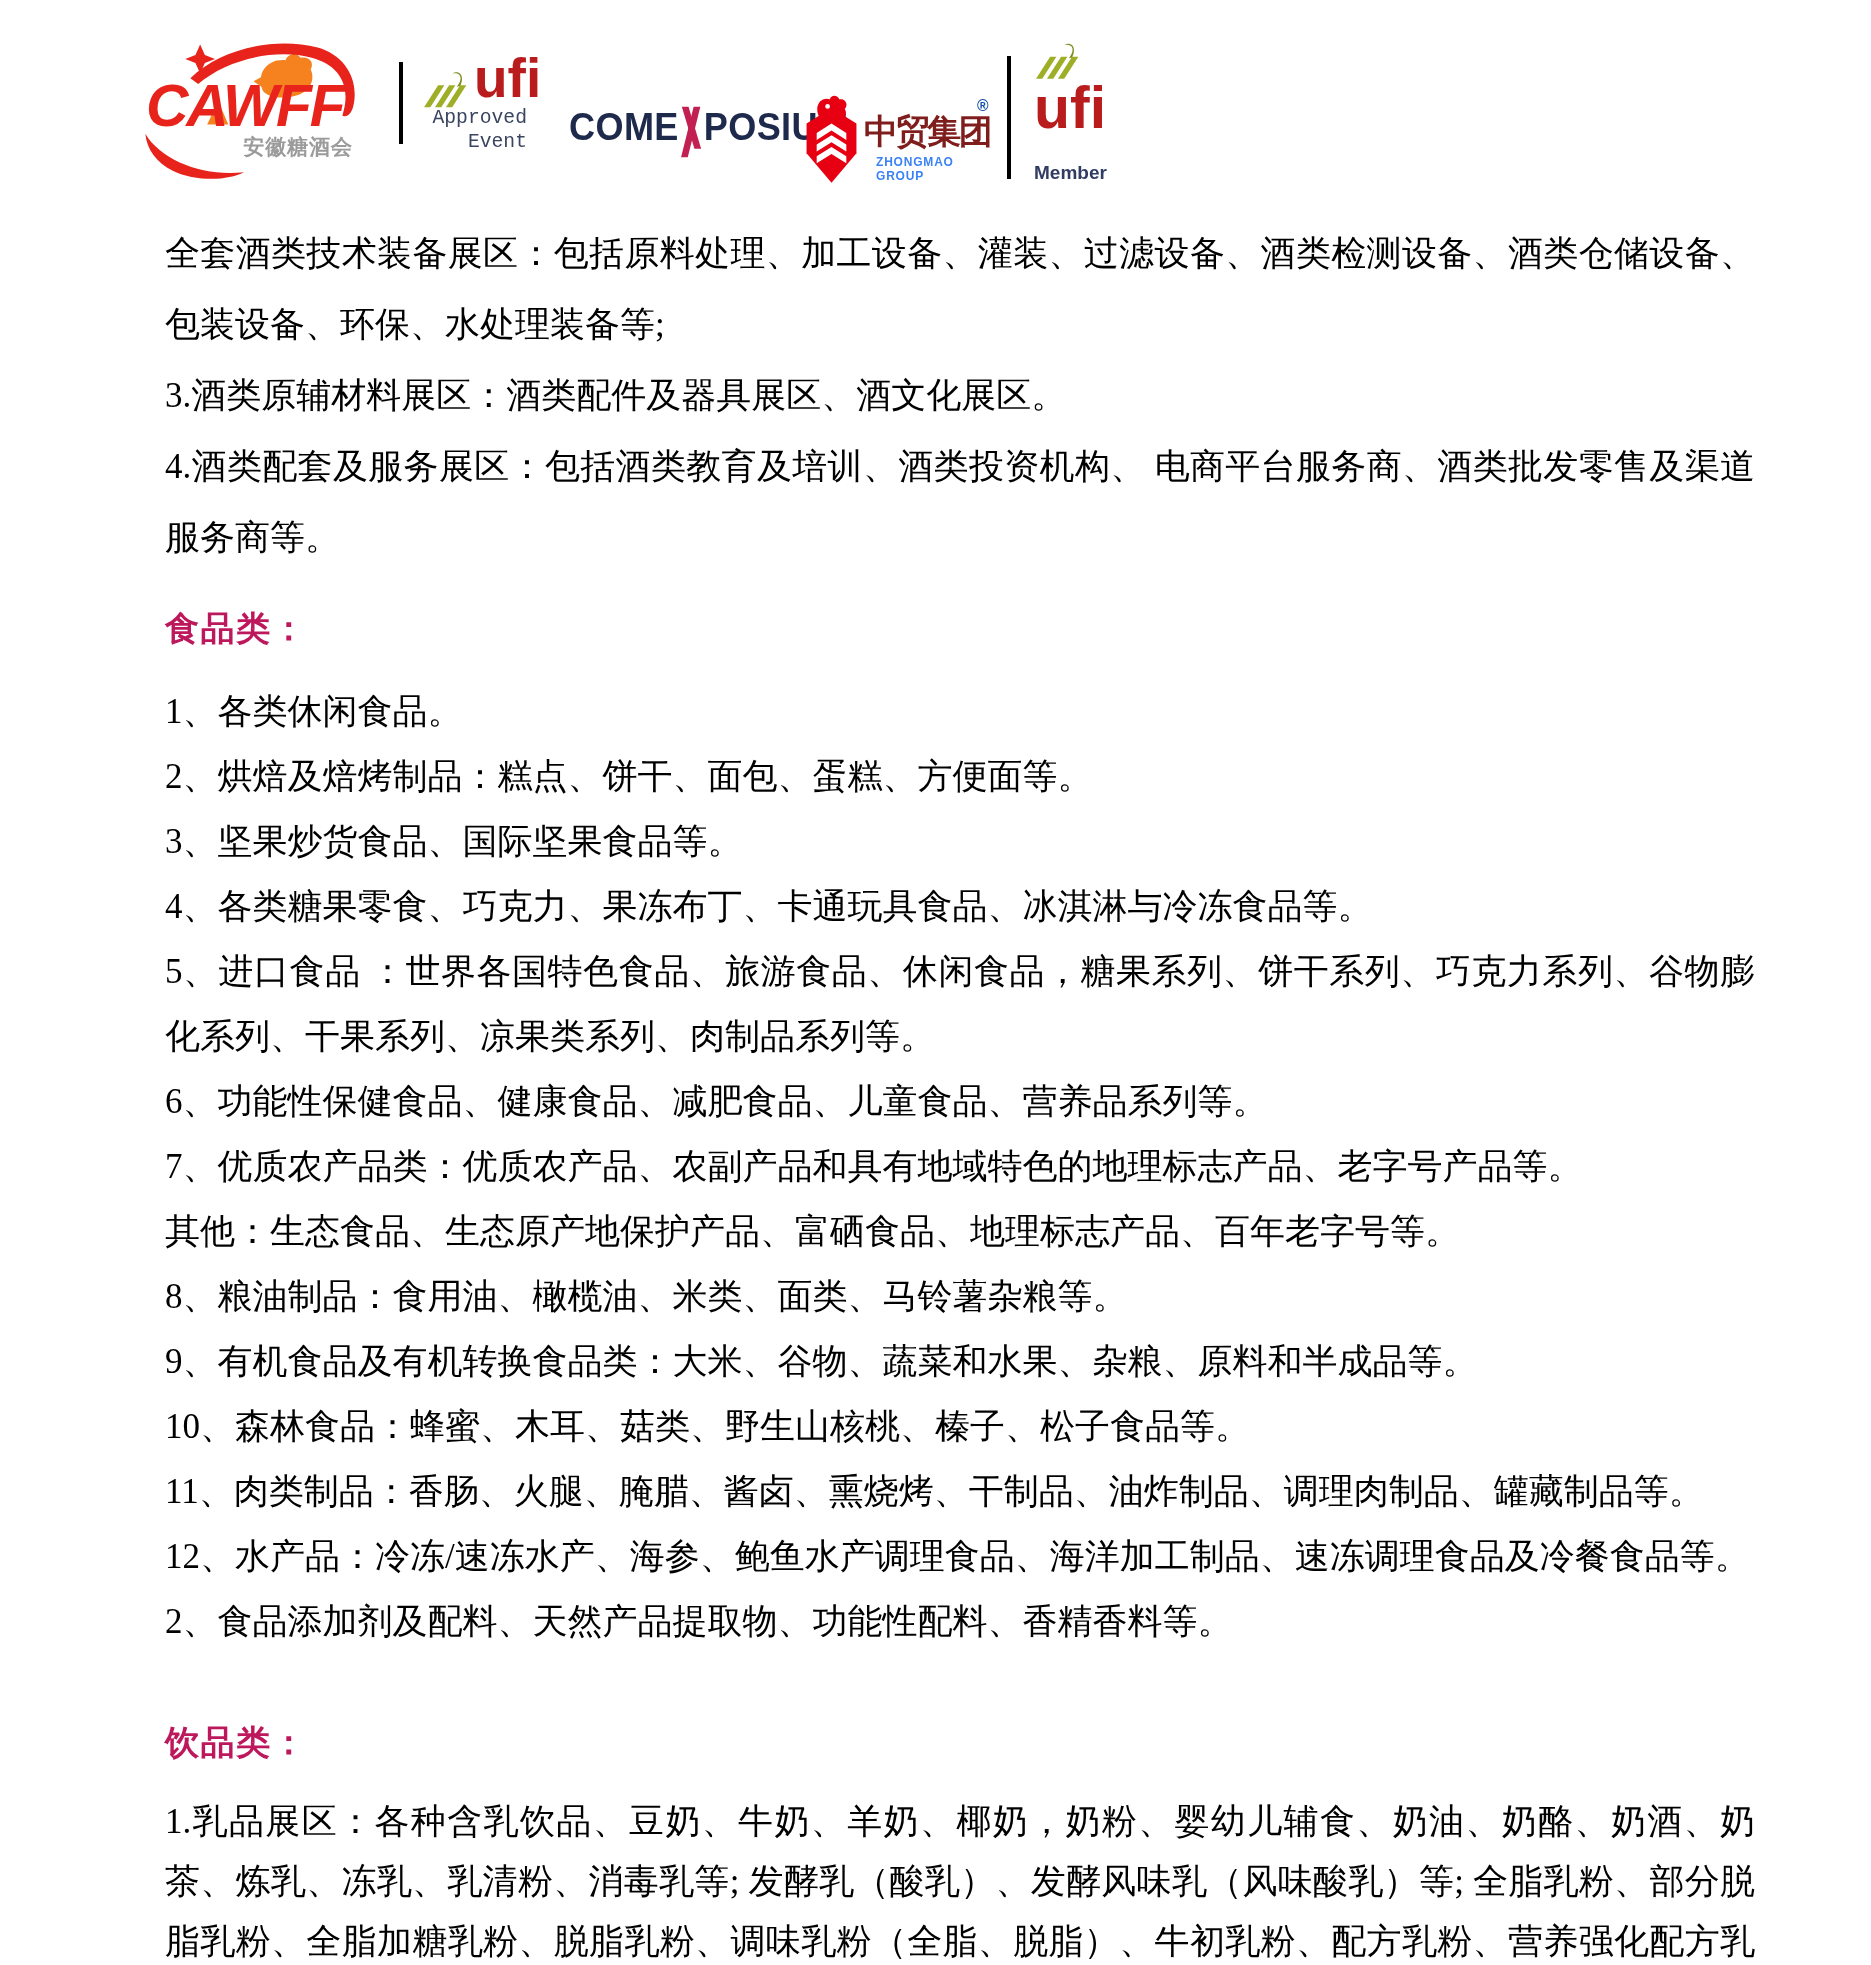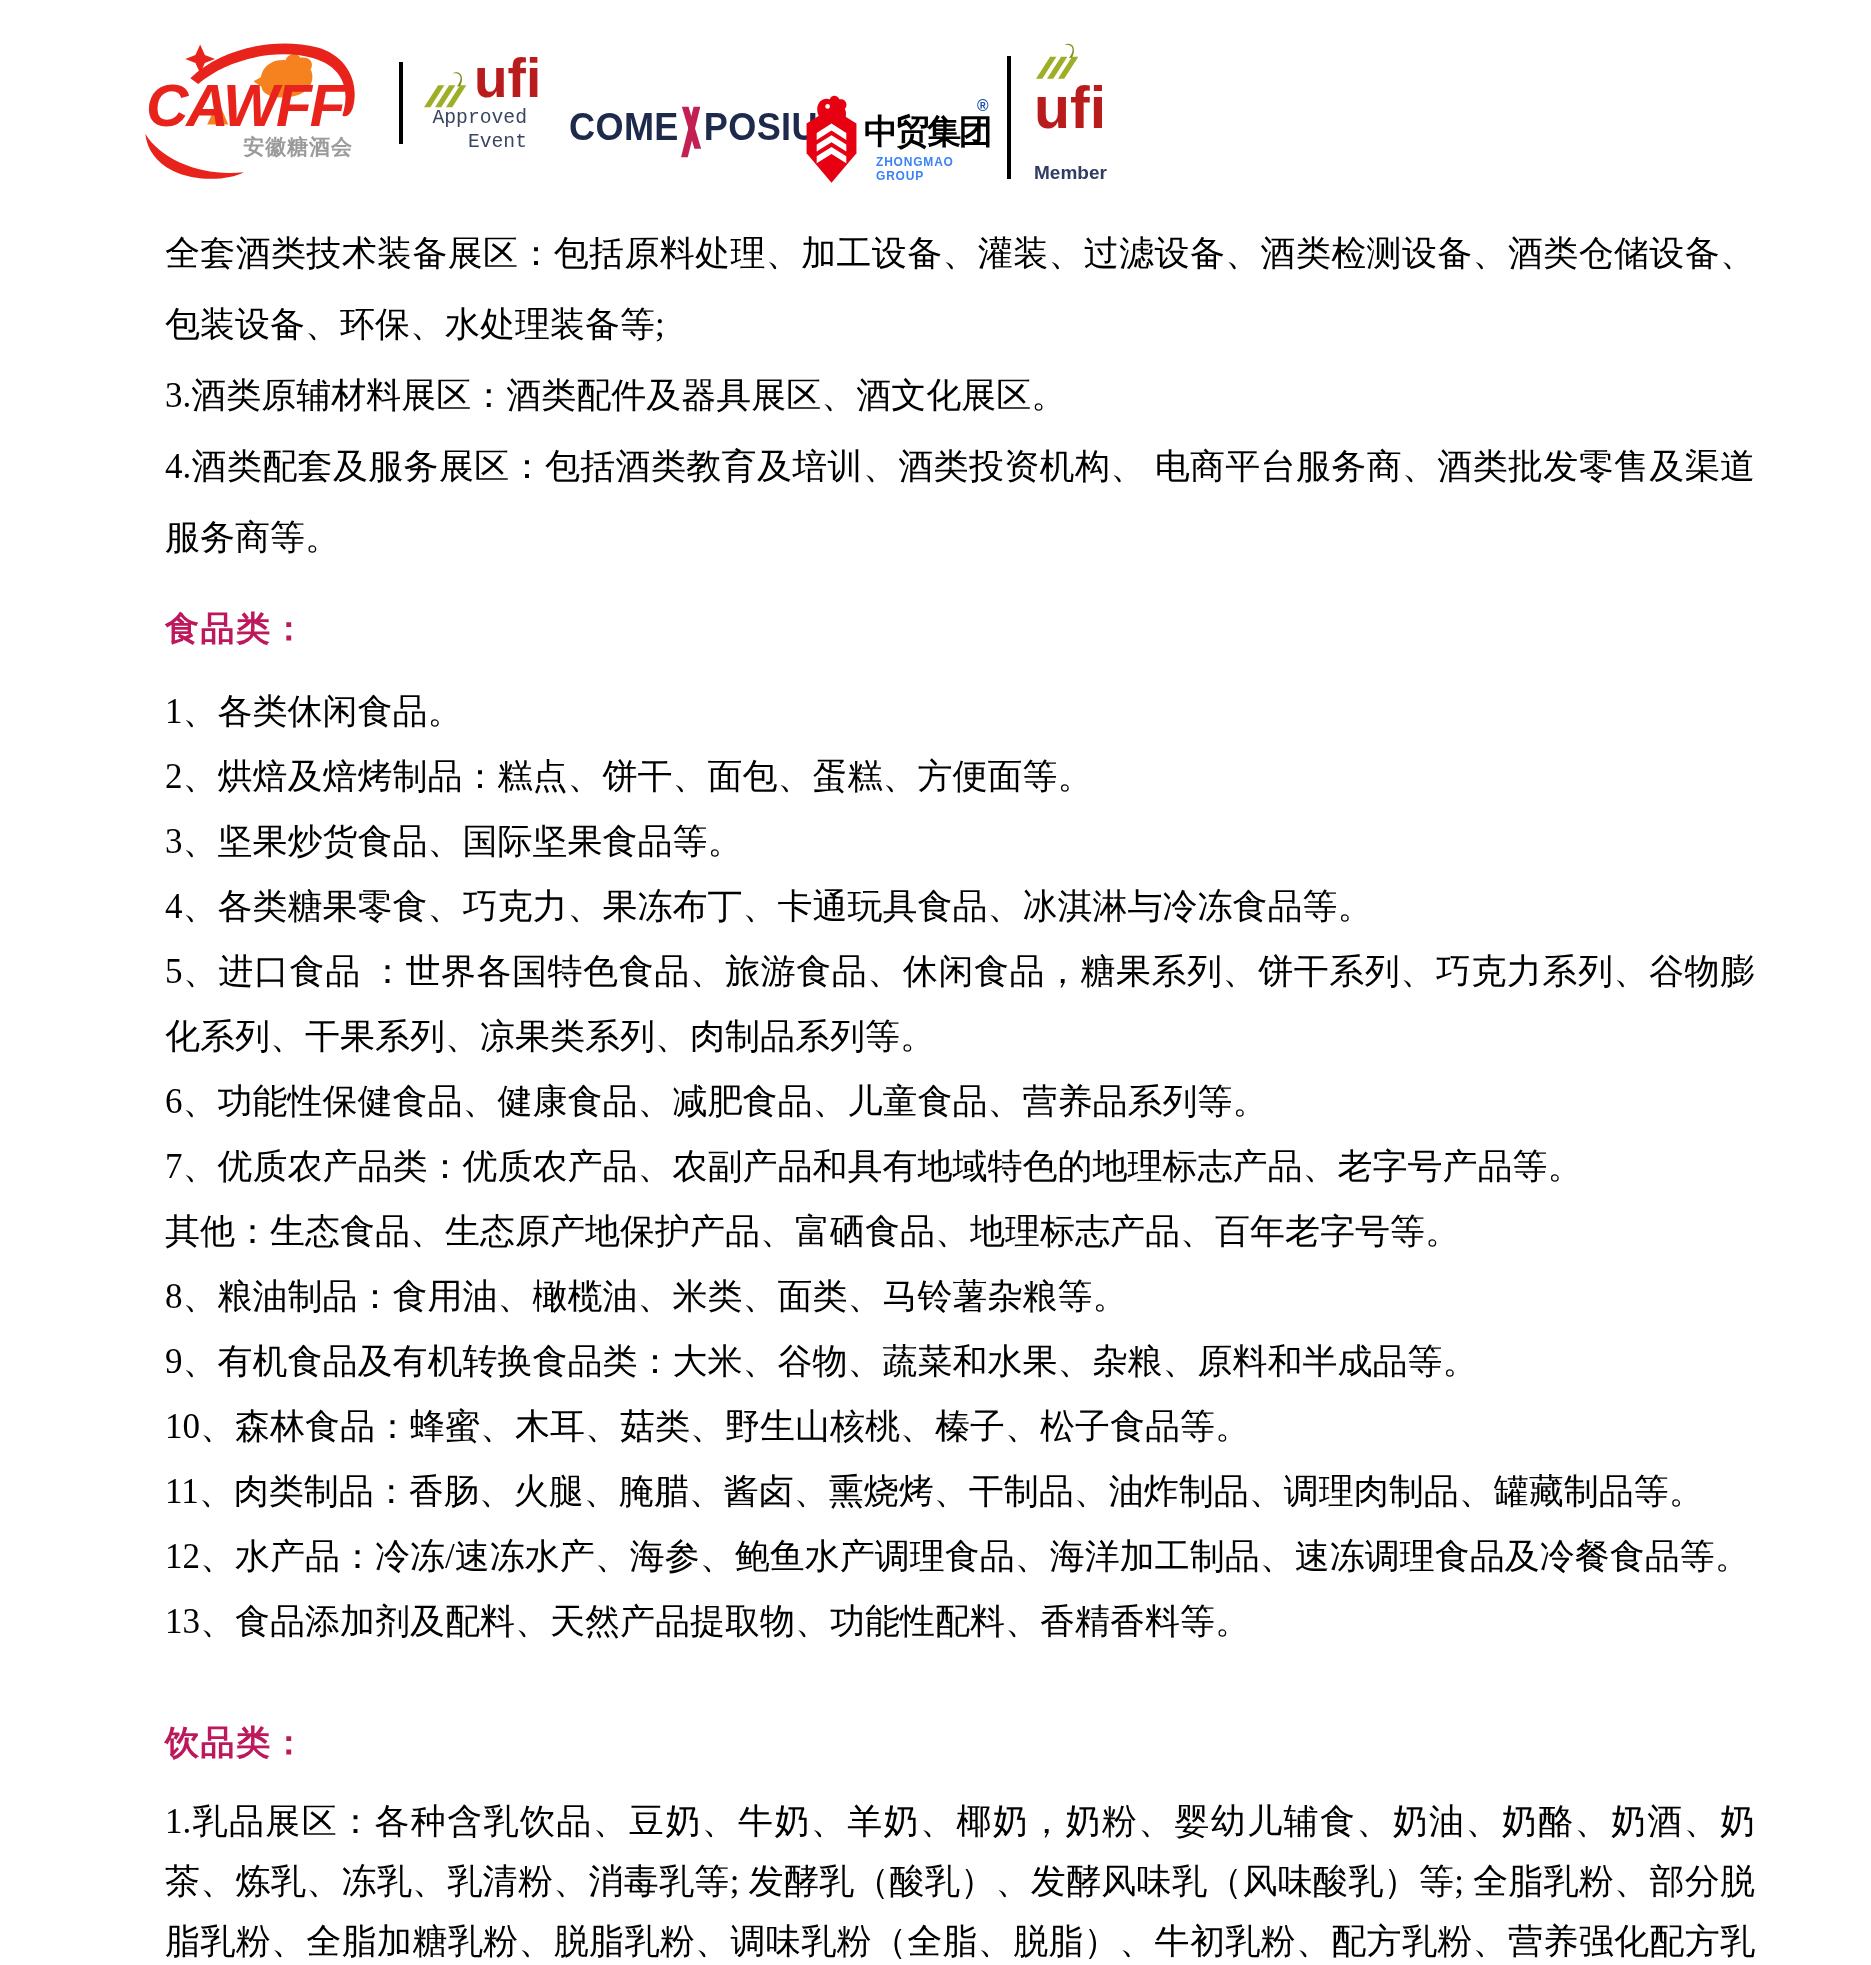--- a/index.html
+++ b/index.html
@@ -32,21 +32,21 @@
 
   .logo-comexposium{position:absolute;left:569px;top:101px;display:flex;align-items:center;
     transform:scaleX(0.95);transform-origin:left center;}
   .comex-txt{font-family:"Liberation Sans","DejaVu Sans",sans-serif;font-weight:bold;
     font-size:38px;color:#1E2A4C;letter-spacing:0.4px;line-height:38px;}
   .comex-x{margin:0 1.6px;transform:translateY(5.5px);}
 
   .logo-zhongmao{position:absolute;left:805px;top:95px;width:189px;height:90px;}
   .zm-shield{position:absolute;left:0;top:0;}
   .zm-cn{position:absolute;left:59px;top:17.3px;font-family:"Liberation Sans","DejaVu Sans",sans-serif;
-    font-weight:bold;font-size:34px;line-height:38px;letter-spacing:-2.4px;color:#000000;}
+    font-weight:bold;font-size:34px;line-height:38px;letter-spacing:-2.4px;color:#7f1d1d;}
   .zm-reg{position:absolute;left:172px;top:2.4px;font-family:"Liberation Sans","DejaVu Sans",sans-serif;
     font-size:15.7px;color:#164FA8;font-weight:bold;}
   .zm-en{position:absolute;left:59px;top:60px;font-family:"Liberation Sans","DejaVu Sans",sans-serif;
     font-weight:bold;font-size:12px;letter-spacing:0.8px;color:#3b82f6;margin-left:12px;}
 
   .logo-ufi-member{position:absolute;left:1034px;top:39px;width:67px;height:143px;}
   .logo-ufi-member .stripes{position:absolute;left:2.4px;top:0;}
   .logo-ufi-member .ufi-word{left:0;top:46px;font-size:59px;line-height:46px;}
   .member-caption{position:absolute;left:0;top:123px;font-family:"Liberation Sans","DejaVu Sans",sans-serif;
     font-weight:bold;color:#303C62;font-size:19px;}
@@ -170,21 +170,21 @@
           <p class="line">4、各类糖果零食、巧克力、果冻布丁、卡通玩具食品、冰淇淋与冷冻食品等。</p>
           <p class="line">5、进口食品 ：世界各国特色食品、旅游食品、休闲食品，糖果系列、饼干系列、巧克力系列、谷物膨化系列、干果系列、凉果类系列、肉制品系列等。</p>
           <p class="line">6、功能性保健食品、健康食品、减肥食品、儿童食品、营养品系列等。</p>
           <p class="line">7、优质农产品类：优质农产品、农副产品和具有地域特色的地理标志产品、老字号产品等。</p>
           <p class="line">其他：生态食品、生态原产地保护产品、富硒食品、地理标志产品、百年老字号等。</p>
           <p class="line">8、粮油制品：食用油、橄榄油、米类、面类、马铃薯杂粮等。</p>
           <p class="line">9、有机食品及有机转换食品类：大米、谷物、蔬菜和水果、杂粮、原料和半成品等。</p>
           <p class="line">10、森林食品：蜂蜜、木耳、菇类、野生山核桃、榛子、松子食品等。</p>
           <p class="line">11、肉类制品：香肠、火腿、腌腊、酱卤、熏烧烤、干制品、油炸制品、调理肉制品、罐藏制品等。</p>
           <p class="line">12、水产品：冷冻/速冻水产、海参、鲍鱼水产调理食品、海洋加工制品、速冻调理食品及冷餐食品等。</p>
-          <p class="line">13、食品添加剂及配料、天然产品提取物、功能性配料、香精香料等。</p>
+          <p class="line">2、食品添加剂及配料、天然产品提取物、功能性配料、香精香料等。</p>
         </div>
     </div>
 
     <div class="sec-drink">
       <h2 class="cat">饮品类：</h2>
       <div>
           <p class="line">1.乳品展区：各种含乳饮品、豆奶、牛奶、羊奶、椰奶，奶粉、婴幼儿辅食、奶油、奶酪、奶酒、奶茶、炼乳、冻乳、乳清粉、消毒乳等; 发酵乳（酸乳）、发酵风味乳（风味酸乳）等; 全脂乳粉、部分脱脂乳粉、全脂加糖乳粉、脱脂乳粉、调味乳粉（全脂、脱脂）、牛初乳粉、配方乳粉、营养强化配方乳粉、乳基婴儿配方乳粉、乳基较大婴儿及幼儿配方食品及其他乳粉等; 乳品添加剂（包括：酶制剂、发酵剂、糖醇类）、乳制品消费、贸易等全产业链、奶业各环节产品、技术、设施设备综合服务等; 及其他含乳制品等;</p>
         </div>
     </div>
 

